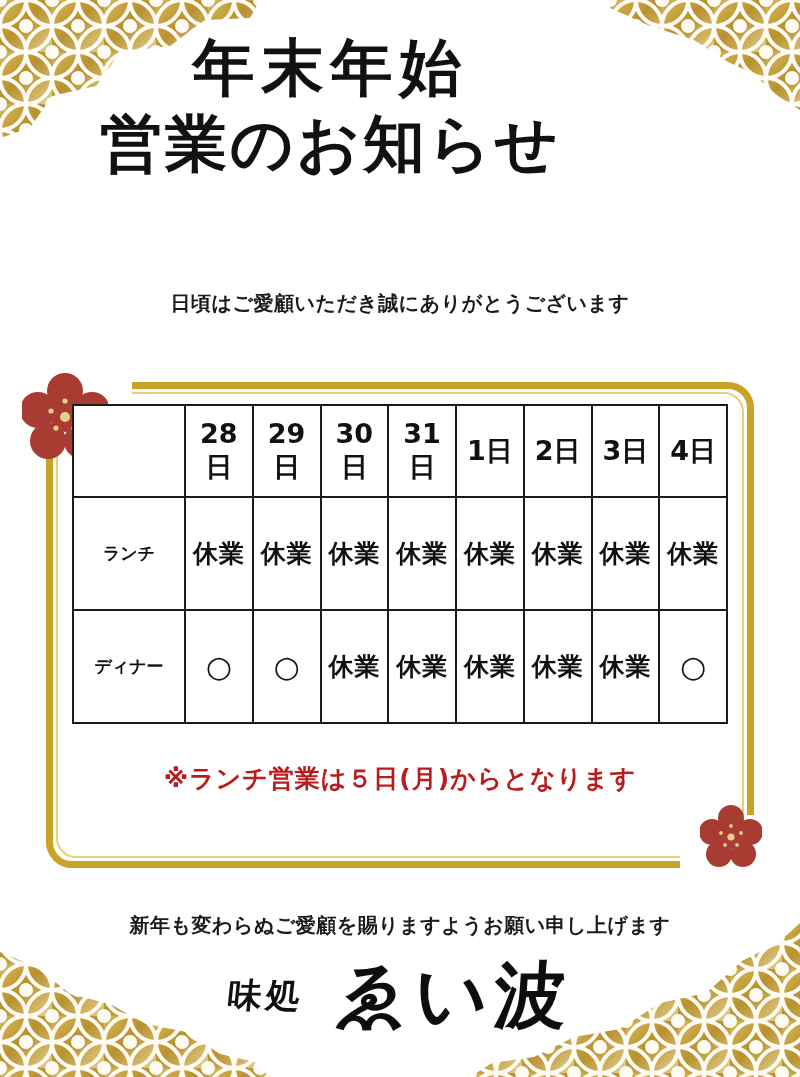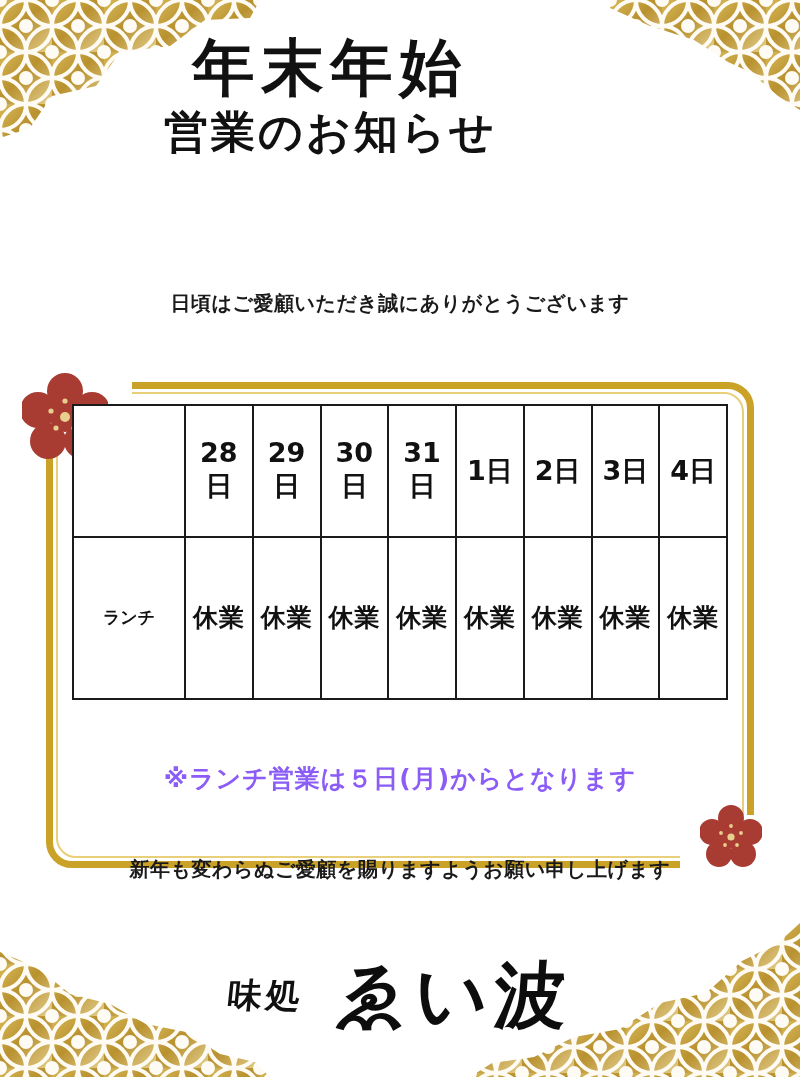--- a/index.html
+++ b/index.html
@@ -35,21 +35,21 @@
     text-align: center;
   }
   .title-line1 {
     font-size: 62px;
     font-weight: 700;
     letter-spacing: 7px;
     line-height: 1.1;
     color: #111111;
   }
   .title-line2 {
-    font-size: 44px;
+    font-size: 62px;
     font-weight: 700;
     letter-spacing: 3px;
     line-height: 1.35;
     color: #111111;
   }
 
   .lead-block {
     position: absolute;
     top: 285px;
     left: 0;
@@ -154,27 +154,27 @@
   
   .note {
     position: absolute;
     top: 762px;
     left: 0;
     width: 800px;
     text-align: center;
     font-size: 25px;
     font-weight: 700;
     letter-spacing: 1px;
-    color: #8b5cf6;
+    color: #b91c1c;
   }
 
   
   .closing {
     position: absolute;
-    top: 856px;
+    top: 912px;
     left: 0;
     width: 800px;
     text-align: center;
     font-size: 20px;
     font-weight: 700;
     letter-spacing: 0.5px;
     color: #1a1a1a;
   }
 
   
@@ -328,20 +328,31 @@
         <td class="col-label">ランチ</td>
         <td class="closed">休業</td>
         <td class="closed">休業</td>
         <td class="closed">休業</td>
         <td class="closed">休業</td>
         <td class="closed">休業</td>
         <td class="closed">休業</td>
         <td class="closed">休業</td>
         <td class="closed">休業</td>
       </tr>
+      <tr class="row-body">
+        <td class="col-label">ディナー</td>
+        <td class="open-mark">○</td>
+        <td class="open-mark">○</td>
+        <td class="closed">休業</td>
+        <td class="closed">休業</td>
+        <td class="closed">休業</td>
+        <td class="closed">休業</td>
+        <td class="closed">休業</td>
+        <td class="open-mark">○</td>
+      </tr>
     </tbody>
   </table>
 </div>
 
 <div class="note">※ランチ営業は５日(月)からとなります</div>
 
 <div class="closing">新年も変わらぬご愛顧を賜りますようお願い申し上げます</div>
 
 <div class="brand">
   <span class="brand-sub">味処</span>

